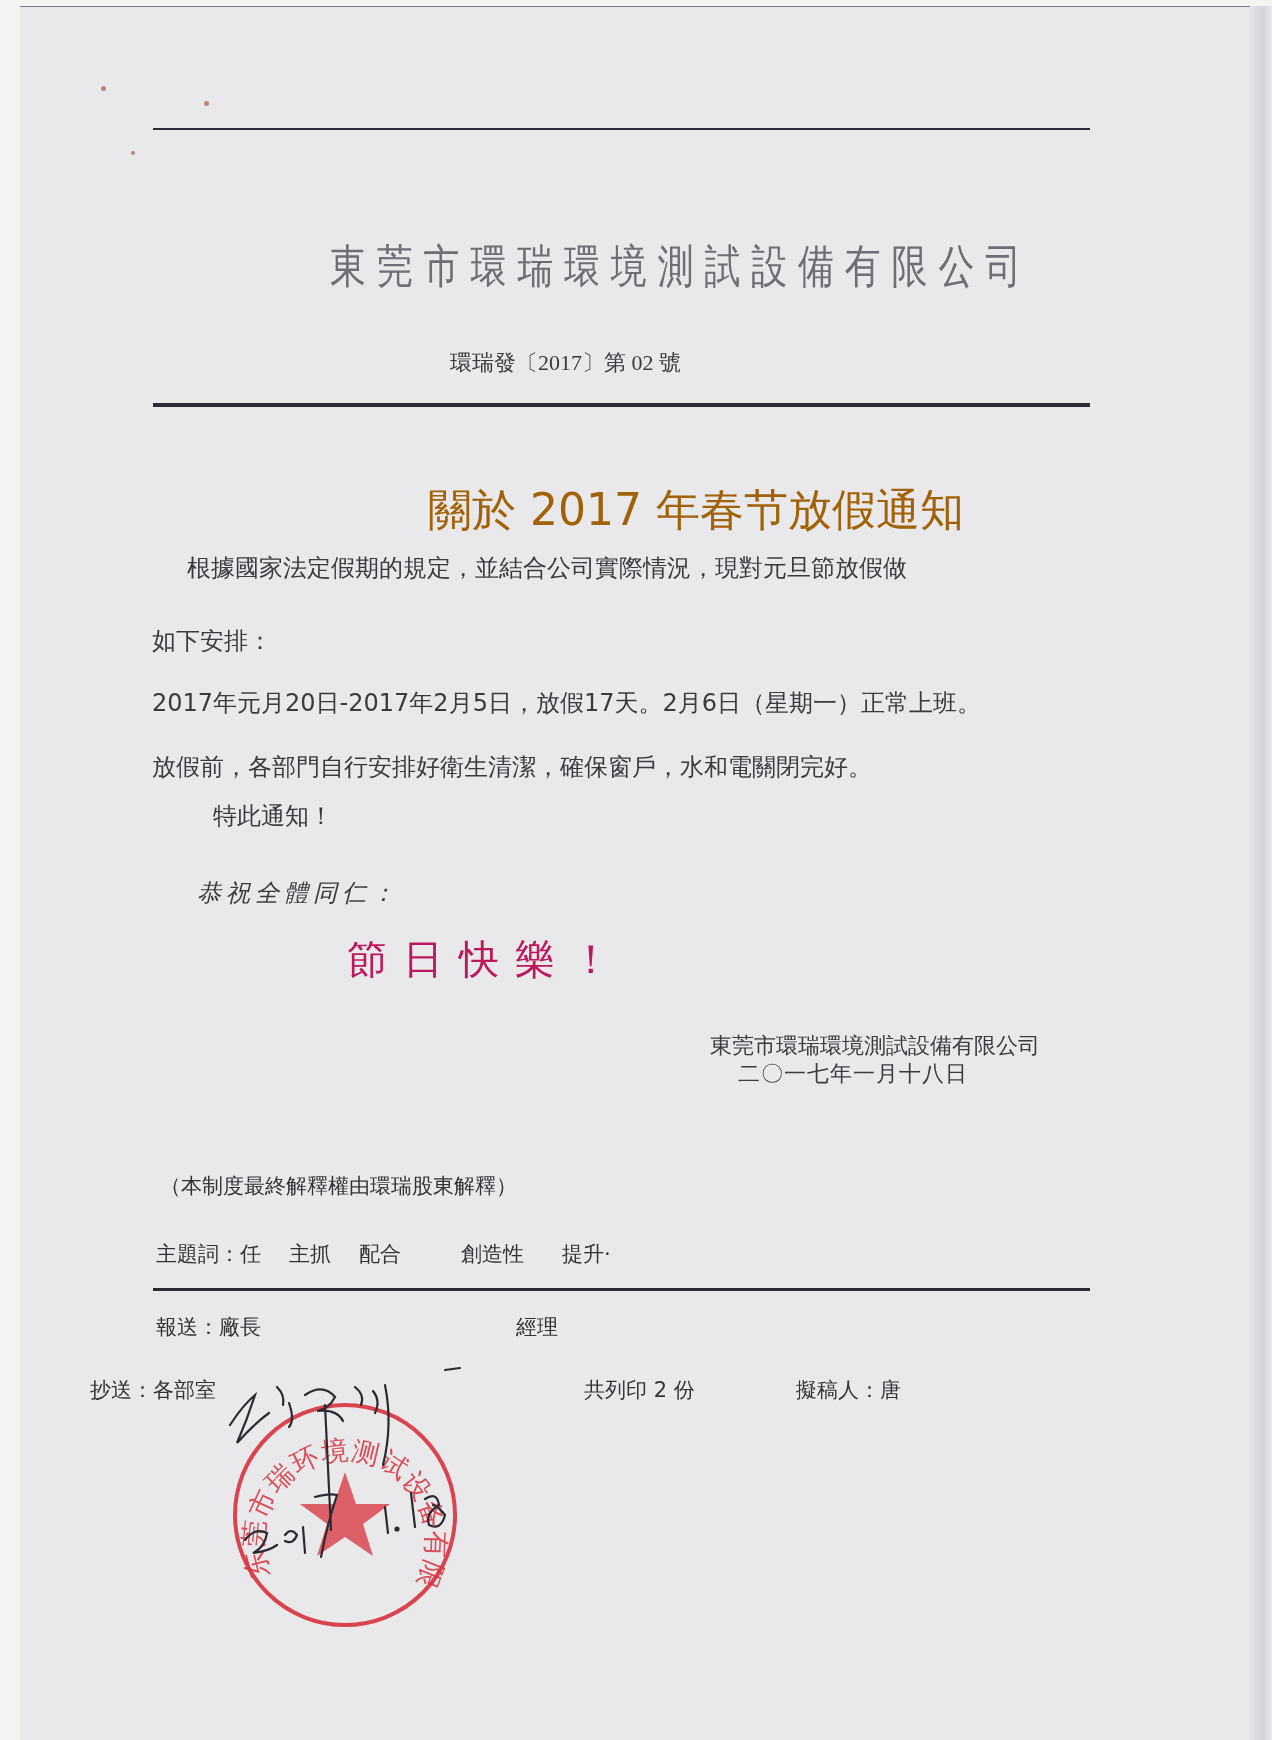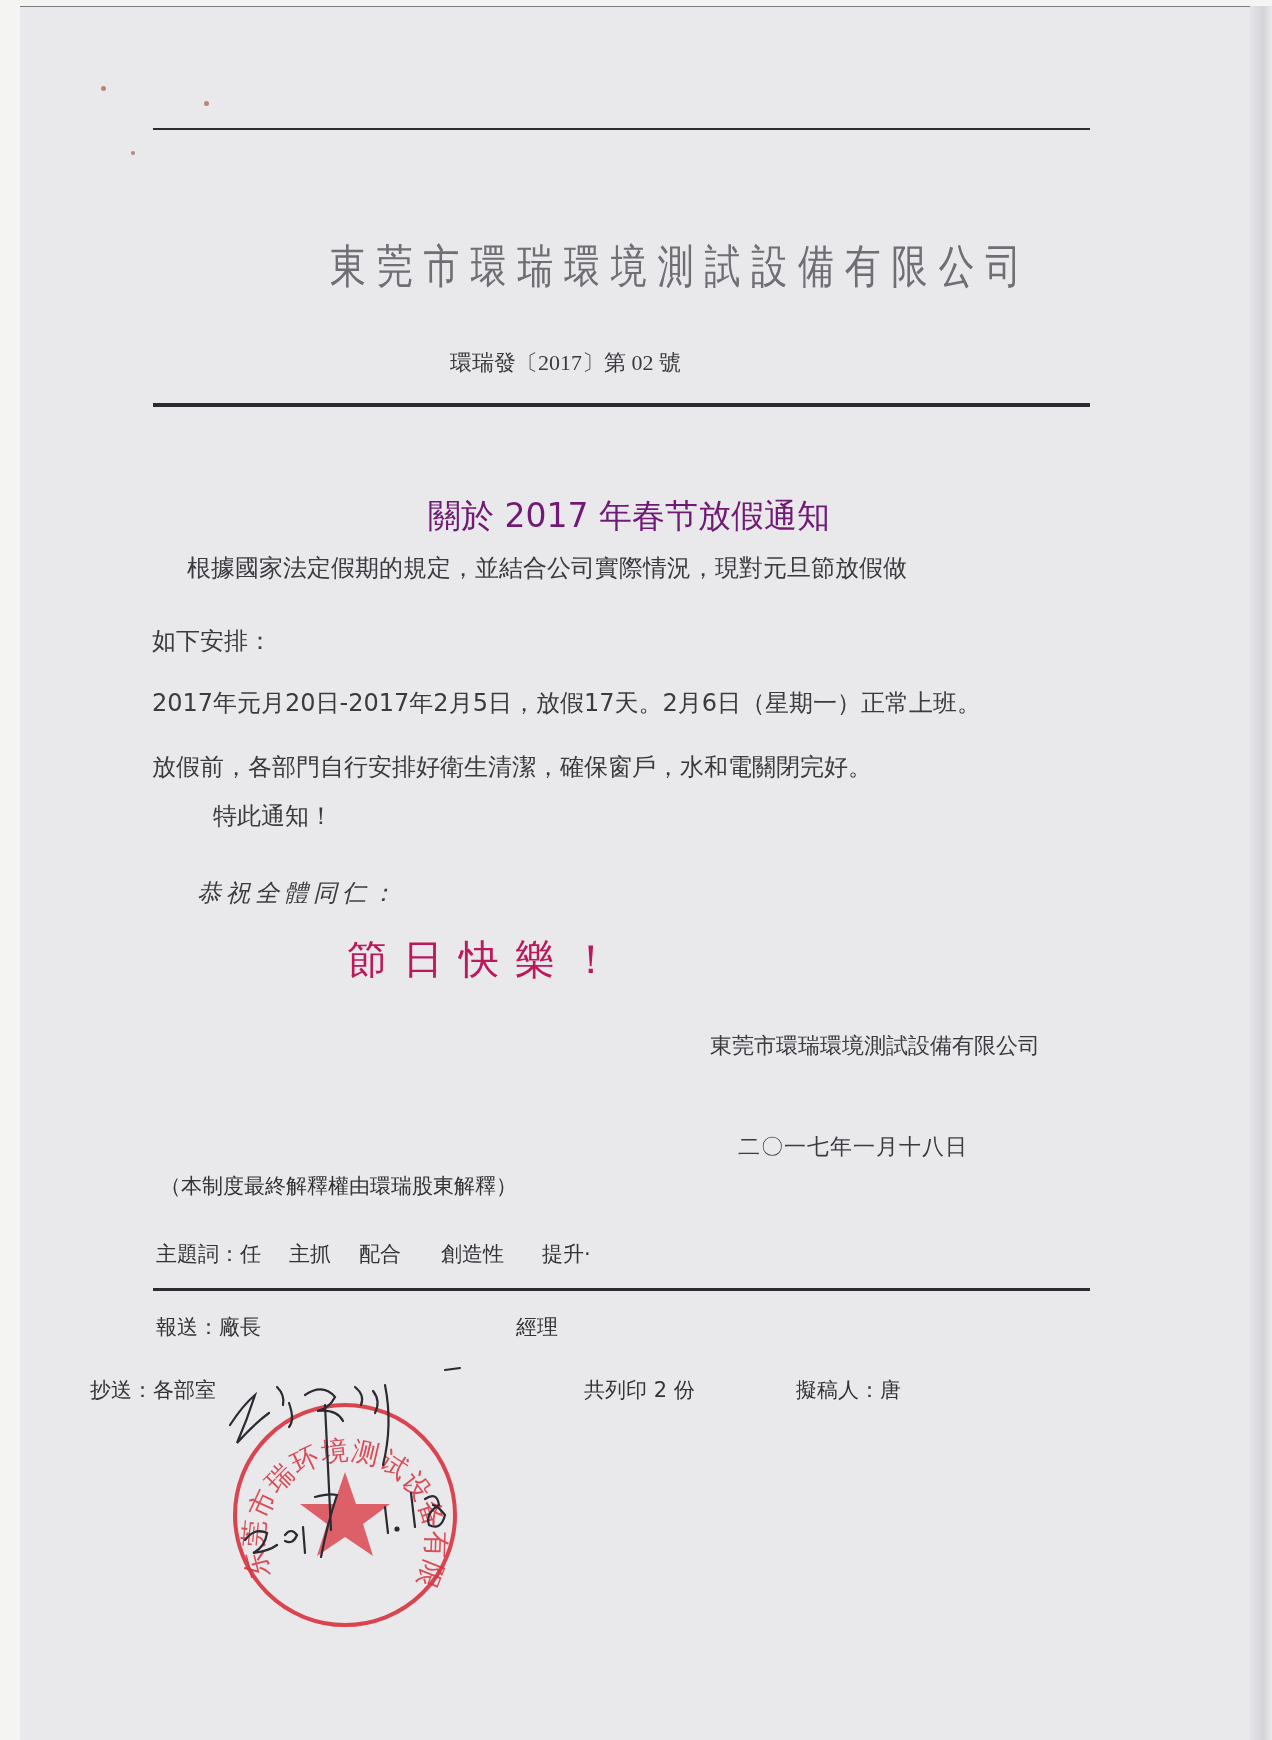--- a/index.html
+++ b/index.html
@@ -17,26 +17,26 @@
     }
     .edge-shadow {
       position: absolute; right: 0; top: 6px; width: 22px; height: 1734px;
       background: linear-gradient(to right, #e4e4e8, #d2d2d8 60%, #e9e9ec);
     }
     .speck { position: absolute; width: 5px; height: 5px; border-radius: 50%; background: #b06a5a; opacity: .8; }
     .rule { position: absolute; left: 153px; width: 937px; background: #2c2a33; }
     .abs { position: absolute; white-space: nowrap; }
     .company-title { left: 330px; top: 236px; font-size: 46px; letter-spacing: 14px; color: #6e6e74; font-weight: 300; transform: scaleX(0.78); transform-origin: left; }
     .doc-number { left: 450px; top: 348px; font-size: 22px; color: #3a3a3e; font-family: Liberation Serif, serif; }
-    .notice-title { left: 428px; top: 494px; font-size: 33px; color: #701a75; }
+    .notice-title { left: 428px; top: 481px; font-size: 44px; color: #a16207; }
     .body-text { font-size: 24px; color: #3a3a3f; }
     .greet { left: 197px; top: 877px; font-size: 24px; letter-spacing: 5px; color: #3c3c40; font-style: italic; }
     .festive { left: 347px; top: 932px; font-size: 40px; letter-spacing: 16px; color: #be185d; }
     .sig-company { left: 710px; top: 1031px; font-size: 22px; color: #3a3a3f; }
-    .sig-date { left: 738px; top: 1132px; font-size: 22px; color: #3a3a3f; letter-spacing: 1px; }
+    .sig-date { left: 738px; top: 1059px; font-size: 22px; color: #3a3a3f; letter-spacing: 1px; }
     .small { font-size: 21px; color: #333337; }
     .kw { display: inline-block; margin-right: 28px; }
     .stamp { position: absolute; left: 230px; top: 1400px; width: 230px; height: 230px; }
     .handwriting { position: absolute; left: 225px; top: 1365px; width: 240px; height: 240px; }
   </style>
 </head>
 <body>
 
 <div class="paper"></div>
 <div class="edge-shadow"></div>
@@ -62,21 +62,21 @@
 
 <div class="abs greet">恭祝全體同仁：</div>
 <div class="abs festive">節日快樂！</div>
 
 <div class="abs sig-company">東莞市環瑞環境測試設備有限公司</div>
 <div class="abs sig-date">二〇一七年一月十八日</div>
 
 <div class="abs small" style="left:160px;top:1172px">（本制度最終解釋權由環瑞股東解釋）</div>
 
 <div class="abs small" style="left:156px;top:1240px">
-  <span>主題詞：</span><span class="kw">任</span><span class="kw">主抓</span><span class="kw" style="margin-right:40px">配合</span><span class="kw" style="margin-right:38px">創造性</span><span class="kw">提升·</span>
+  <span>主題詞：</span><span class="kw">任</span><span class="kw">主抓</span><span class="kw" style="margin-right:60px">配合</span><span class="kw" style="margin-right:38px">創造性</span><span class="kw">提升·</span>
 </div>
 
 <div class="rule" style="top:1288px;height:3px"></div>
 
 <div class="abs small" style="left:156px;top:1313px">
   <span>報送：</span><span>廠長</span>
 </div>
 <div class="abs small" style="left:516px;top:1313px">經理</div>
 
 <div class="abs small" style="left:90px;top:1376px">

